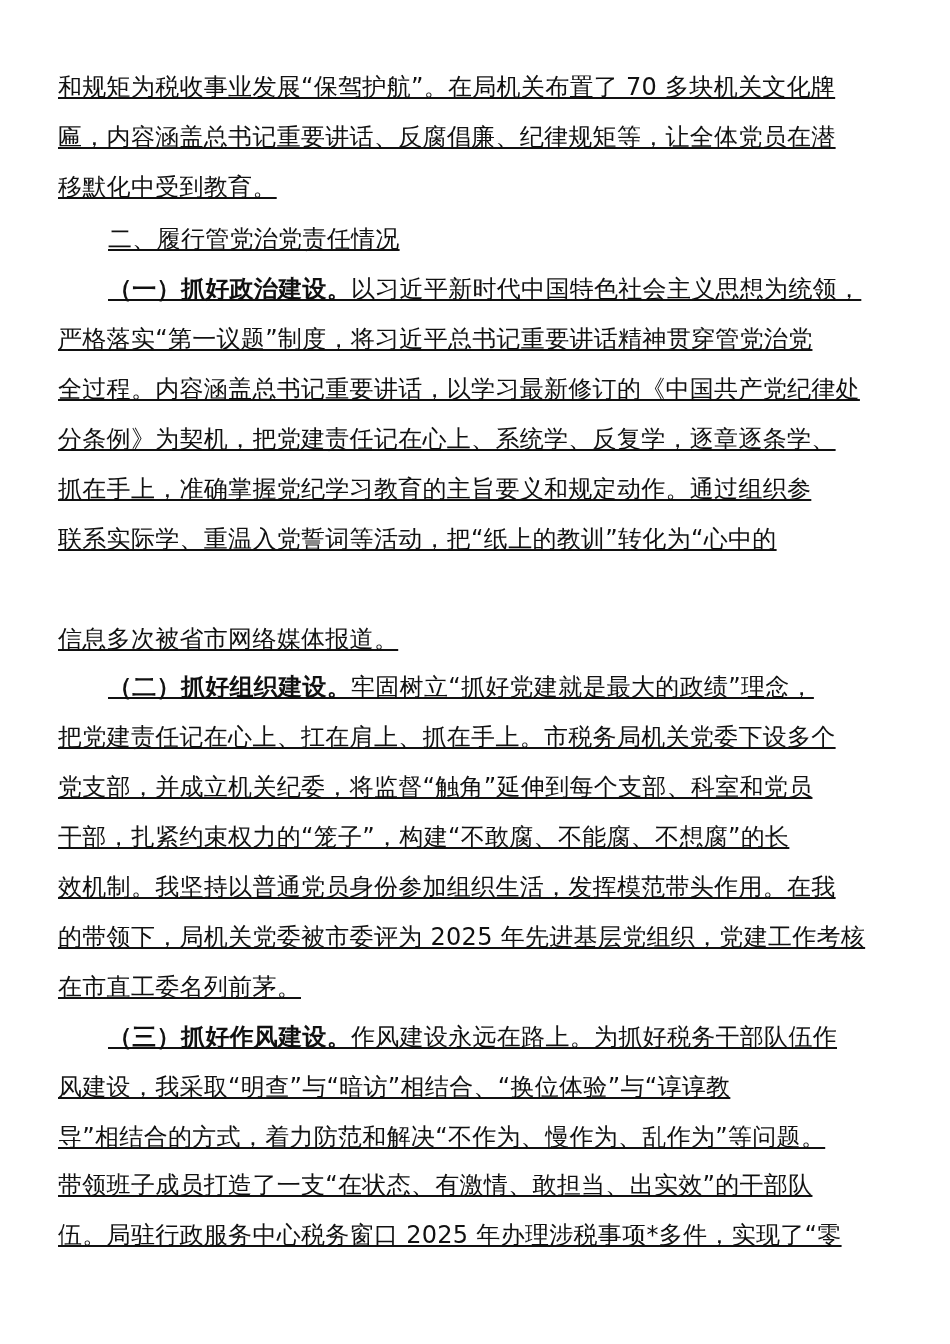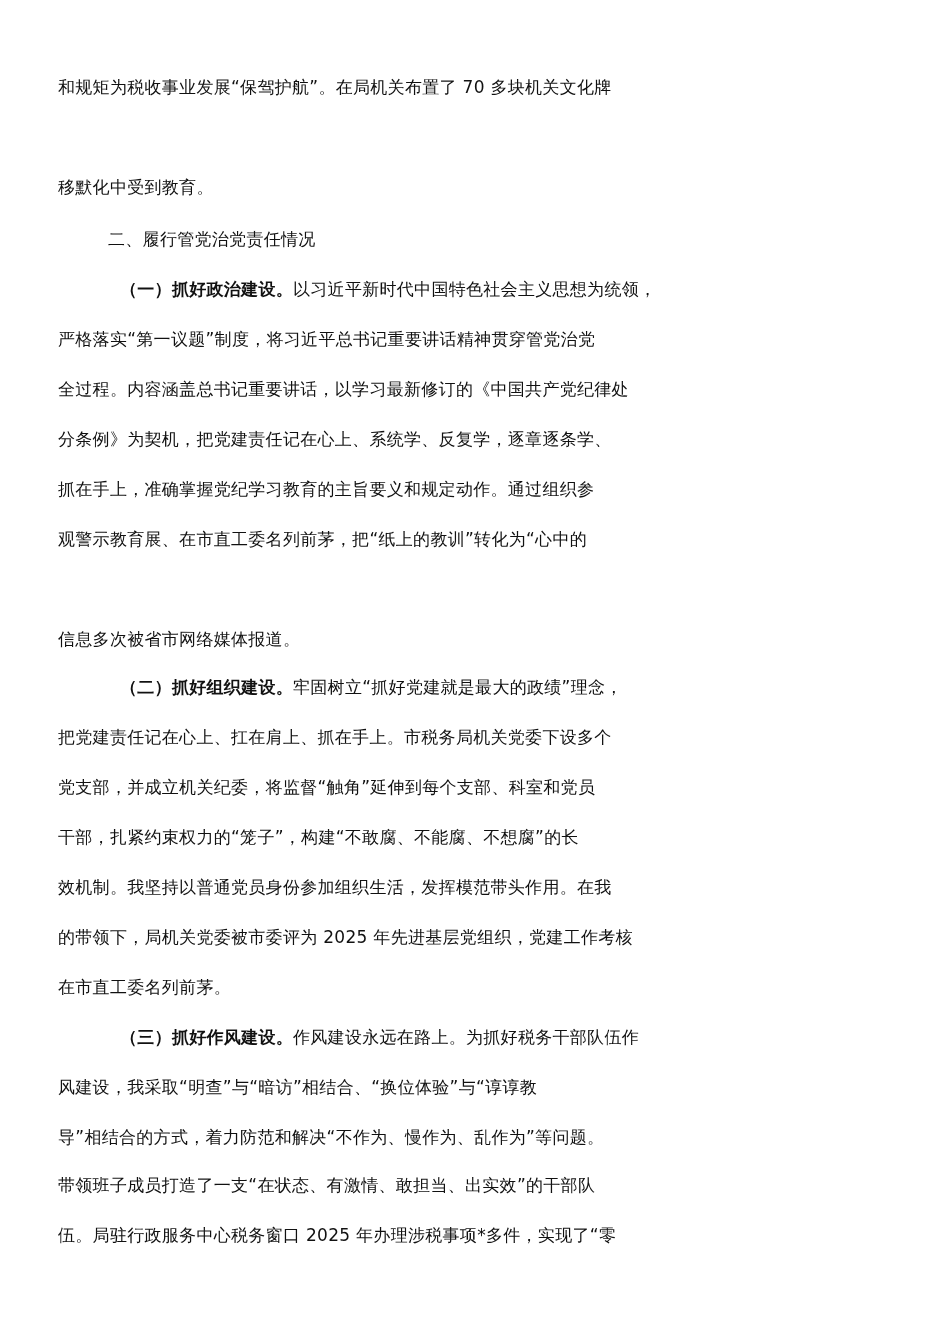--- a/index.html
+++ b/index.html
@@ -1,40 +1,41 @@
 <!DOCTYPE html>
 <html><head>
 <meta charset="utf-8">
 <style>
   html, body { margin: 0; padding: 0; background: #ffffff; }
   body { width: 950px; height: 1344px; overflow: hidden; position: relative;
          font-family: "DejaVu Sans", "Liberation Sans", sans-serif; color: #111111; }
   .page { position: absolute; left: 0; top: 0; width: 950px; height: 1344px; }
-  .line { position: absolute; left: 58px; font-size: 17px; line-height: 34px;
-          white-space: nowrap; letter-spacing: 0.3px; }
+  .line { position: absolute; left: 58px; font-size: 24px; line-height: 34px;
+          white-space: nowrap; letter-spacing: 0.3px; text-decoration: underline; }
   .indent1 { left: 108px; }
-  .indent2 { left: 120px; }
+  .indent2 { left: 108px; }
   .bold { font-weight: bold; }
 </style>
 </head>
 <body>
 
 <div class="page">
 
   <div class="line" style="top:70px">和规矩为税收事业发展“保驾护航”。在局机关布置了 70 多块机关文化牌</div>
+  <div class="line" style="top:120px">匾，内容涵盖总书记重要讲话、反腐倡廉、纪律规矩等，让全体党员在潜</div>
   <div class="line indent1" style="top:222px">二、履行管党治党责任情况</div>
 
   <div class="line" style="top:170px">移默化中受到教育。</div>
 
   <div class="line indent2" style="top:272px"><span class="bold">（一）抓好政治建设。</span><span>以习近平新时代中国特色社会主义思想为统领，</span></div>
   <div class="line" style="top:322px">严格落实“第一议题”制度，将习近平总书记重要讲话精神贯穿管党治党</div>
   <div class="line" style="top:372px">全过程。内容涵盖总书记重要讲话，以学习最新修订的《中国共产党纪律处</div>
   <div class="line" style="top:422px">分条例》为契机，把党建责任记在心上、系统学、反复学，逐章逐条学、</div>
   <div class="line" style="top:472px">抓在手上，准确掌握党纪学习教育的主旨要义和规定动作。通过组织参</div>
-  <div class="line" style="top:522px">观警示教育展、在市直工委名列前茅，把“纸上的教训”转化为“心中的</div>
+  <div class="line" style="top:522px">联系实际学、重温入党誓词等活动，把“纸上的教训”转化为“心中的</div>
   <div class="line" style="top:622px">信息多次被省市网络媒体报道。</div>
 
   <div class="line indent2" style="top:670px"><span class="bold">（二）抓好组织建设。</span><span>牢固树立“抓好党建就是最大的政绩”理念，</span></div>
   <div class="line" style="top:720px">把党建责任记在心上、扛在肩上、抓在手上。市税务局机关党委下设多个</div>
   <div class="line" style="top:820px">干部，扎紧约束权力的“笼子”，构建“不敢腐、不能腐、不想腐”的长</div>
   <div class="line" style="top:770px">党支部，并成立机关纪委，将监督“触角”延伸到每个支部、科室和党员</div>
   <div class="line" style="top:870px">效机制。我坚持以普通党员身份参加组织生活，发挥模范带头作用。在我</div>
   <div class="line" style="top:920px">的带领下，局机关党委被市委评为 2025 年先进基层党组织，党建工作考核</div>
   <div class="line" style="top:970px">在市直工委名列前茅。</div>
 

